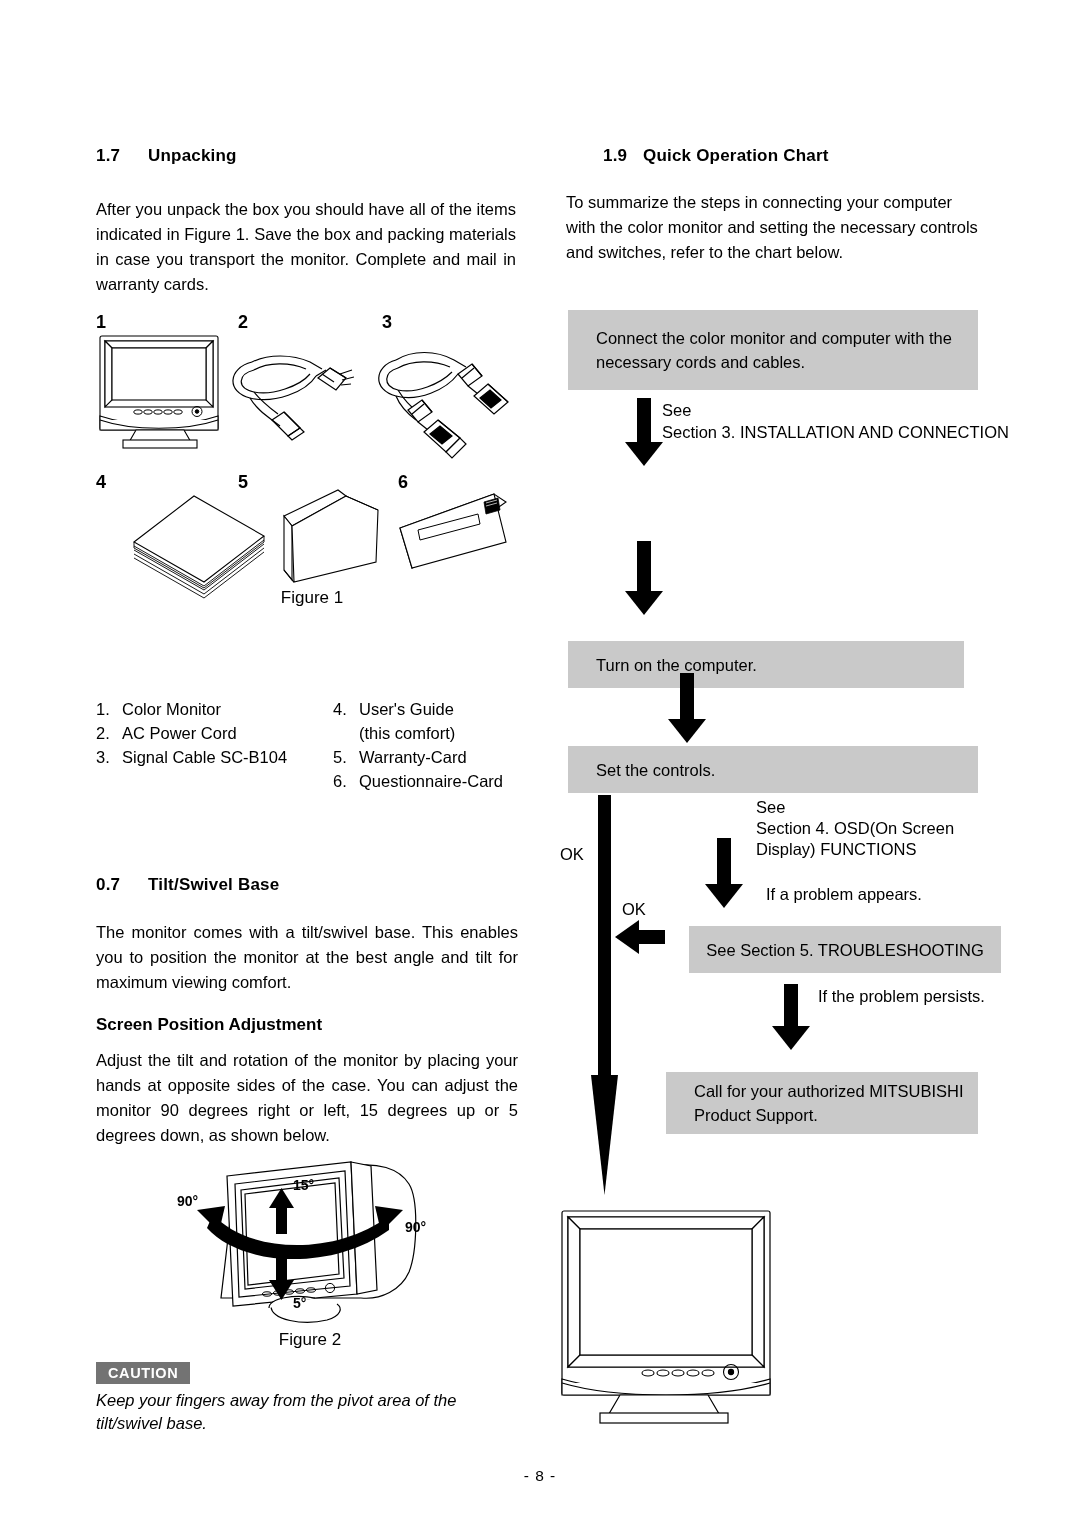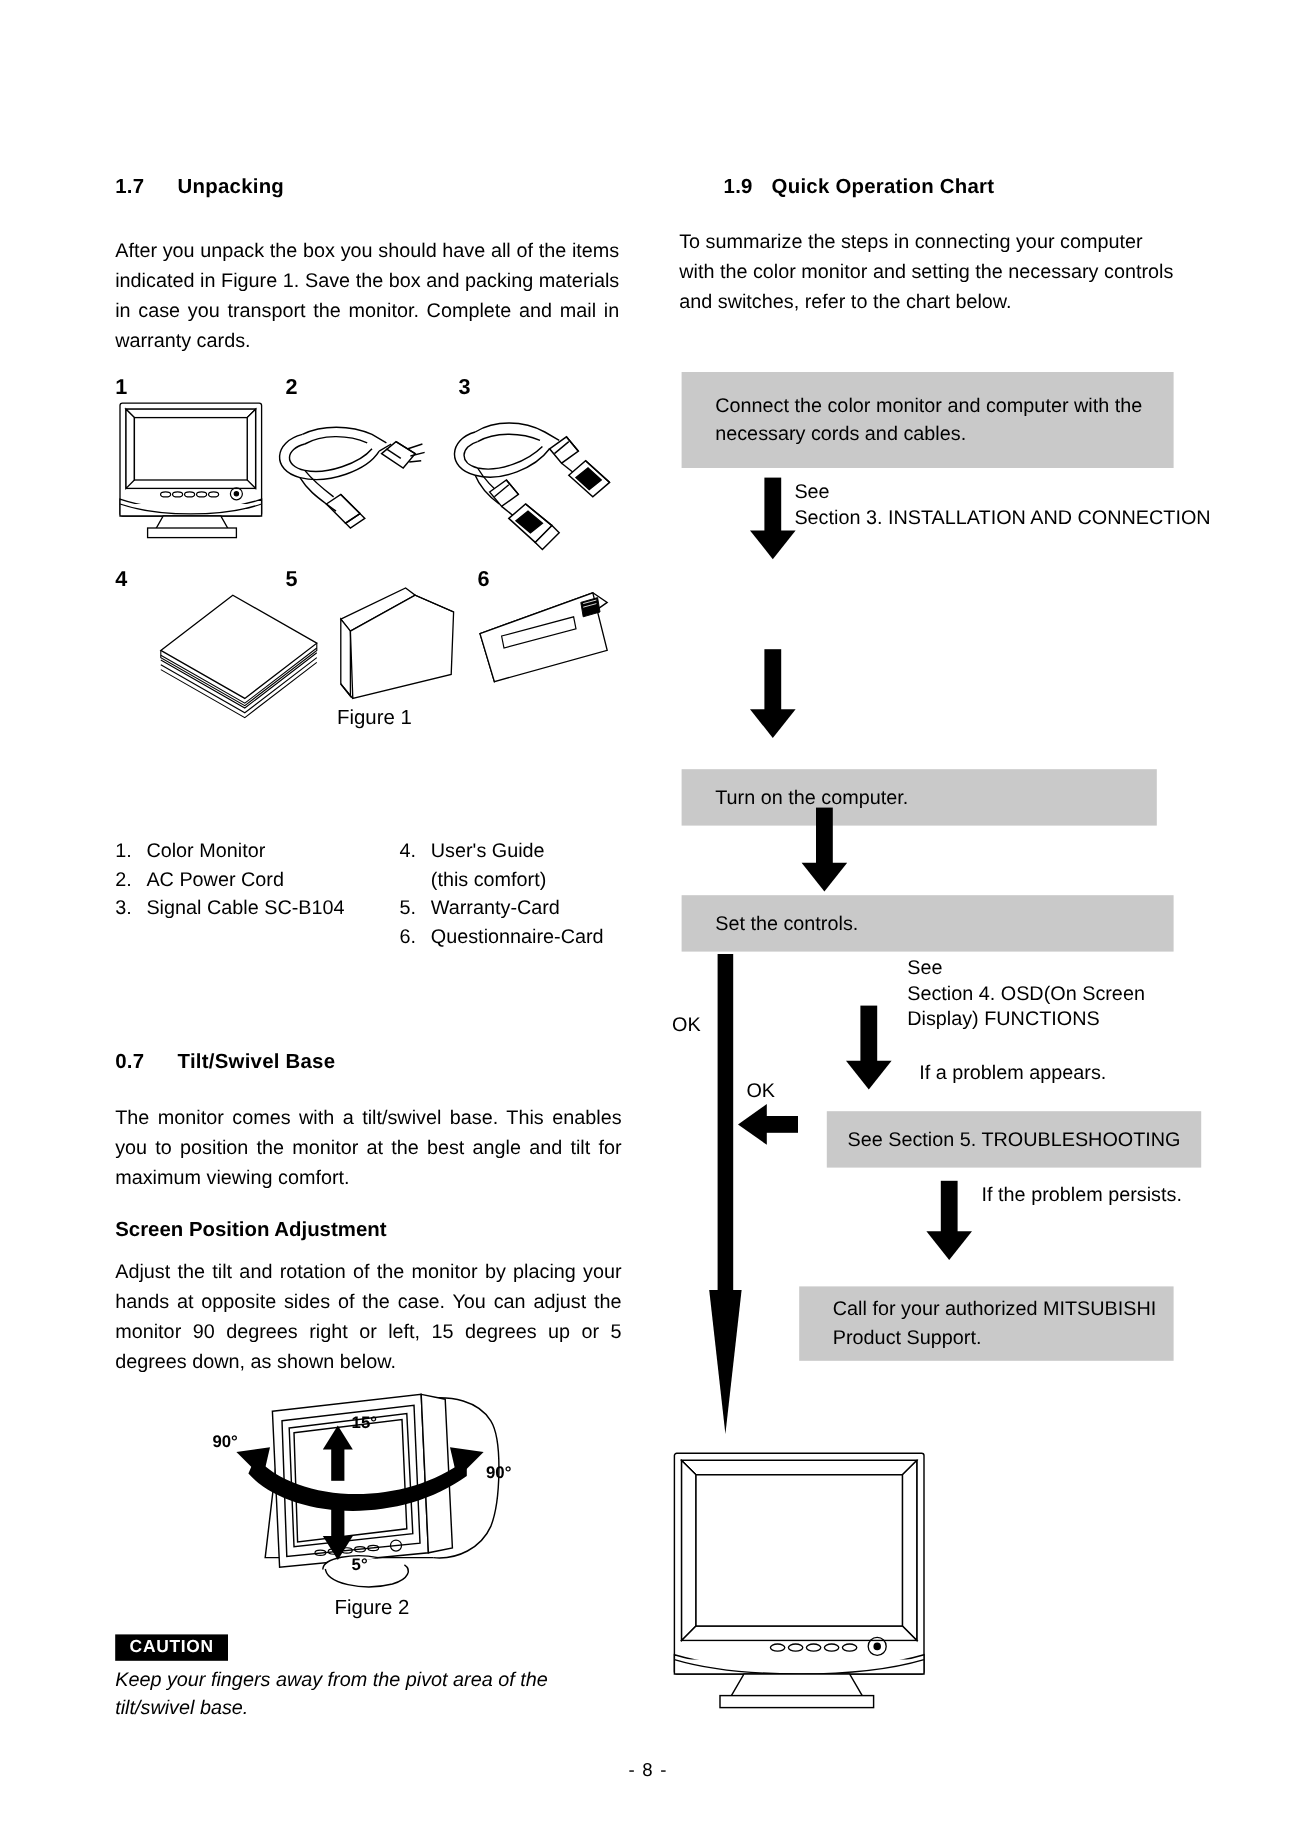--- a/index.html
+++ b/index.html
@@ -79,21 +79,21 @@
   #figure2-wrap { position: absolute; left: 175px; top: 1148px; width: 270px; height: 200px; }
   #figure2-caption {
     position: absolute; left: 175px; top: 1330px; width: 270px;
     text-align: center; font-size: 17px;
   }
 
   
   #caution-block { position: absolute; left: 96px; top: 1362px; width: 425px; }
   .caution-tag {
     display: inline-block;
-    background: #000000;
+    background: #737373;
     color: #ffffff;
     font-size: 14.5px;
     font-weight: bold;
     letter-spacing: 0.6px;
     padding: 3px 12px 3px 12px;
   }
   #caution-text {
     margin-top: 5px;
     font-size: 16.5px;
     line-height: 23px;

